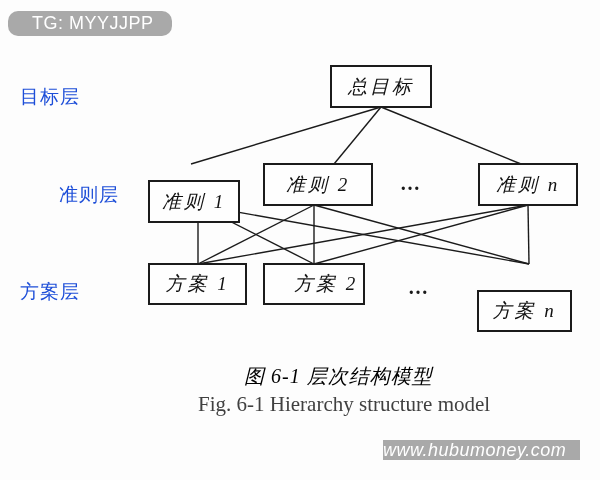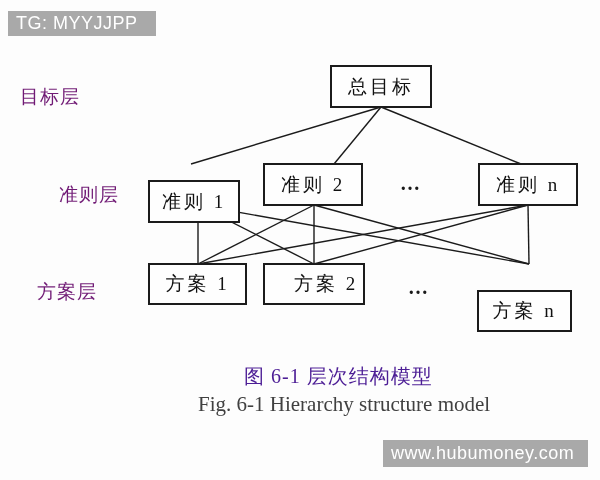--- a/index.html
+++ b/index.html
@@ -23,26 +23,28 @@
     font-family: "Liberation Sans", "DejaVu Sans", sans-serif;
     display: flex;
     align-items: center;
     font-size: 18px;
     letter-spacing: 0.5px;
     white-space: nowrap;
   }
   .banner.top-left {
     left: 8px; top: 11px;
     width: 140px; height: 25px;
-    padding-left: 8px;
+    padding-left: 24px;
+    border-radius: 10px;
   }
   .banner.bottom-right {
     left: 383px; top: 440px;
-    width: 197px; height: 27px;
-    padding-left: 8px;
+    width: 197px; height: 20px;
+    padding-left: 0;
+    font-style: italic;
   }
 
   
   svg.lines {
     position: absolute;
     left: 0; top: 0;
     z-index: 1;
   }
   svg.lines line {
     stroke: #1b1b1b;
@@ -56,60 +58,62 @@
     background: #fefefe;
     border: 2px solid #1b1b1b;
     display: flex;
     align-items: center;
     justify-content: center;
     font-size: 19px;
     color: #111111;
     letter-spacing: 3px;
     white-space: nowrap;
     box-sizing: border-box;
+    font-style: italic;
   }
   .node-goal { left: 330px; top: 65px;  width: 102px; height: 43px; }
   .node-c1   { left: 148px; top: 163px; width: 92px; height: 43px; margin-top: 17px; }
-  .node-c2   { left: 263px; top: 163px; width: 100px; height: 43px; }
+  .node-c2   { left: 263px; top: 163px; width: 110px; height: 43px; }
   .node-cn   { left: 478px; top: 163px; width: 100px; height: 43px; }
   .node-a1   { left: 148px; top: 263px; width: 99px;  height: 42px; }
   .node-a2   { left: 263px; top: 263px; width: 102px; height: 42px; padding-left: 24px; }
   .node-an   { left: 477px; top: 263px; width: 95px; height: 42px; margin-top: 27px; }
 
   .layer-label {
     position: absolute;
     font-size: 19px;
-    color: #701a75;
+    color: #1d4ed8;
     letter-spacing: 1px;
     z-index: 2;
     white-space: nowrap;
   }
   .layer-goal { left: 20px; top: 84px; }
   .layer-criteria { left: 18px; top: 182px; margin-left: 41px; }
-  .layer-alt { left: 20px; top: 279px; margin-left: 17px; }
+  .layer-alt { left: 20px; top: 279px; }
 
   .ellipsis {
     position: absolute;
     z-index: 2;
     font-size: 20px;
     color: #1a1a1a;
     letter-spacing: 2px;
     font-weight: bold;
   }
   .ellipsis-criteria { left: 400px; top: 172px; }
   .ellipsis-alt { left: 408px; top: 276px; }
 
   .caption-zh {
     position: absolute;
     left: 244px; top: 363px;
     font-size: 20px;
-    color: #4c1d95;
+    color: #000000;
     letter-spacing: 1px;
     white-space: nowrap;
     z-index: 2;
+    font-style: italic;
   }
   .caption-en {
     position: absolute;
     left: 198px; top: 392px;
     font-size: 21px;
     color: #404040;
     white-space: nowrap;
     z-index: 2;
   }
 </style>

